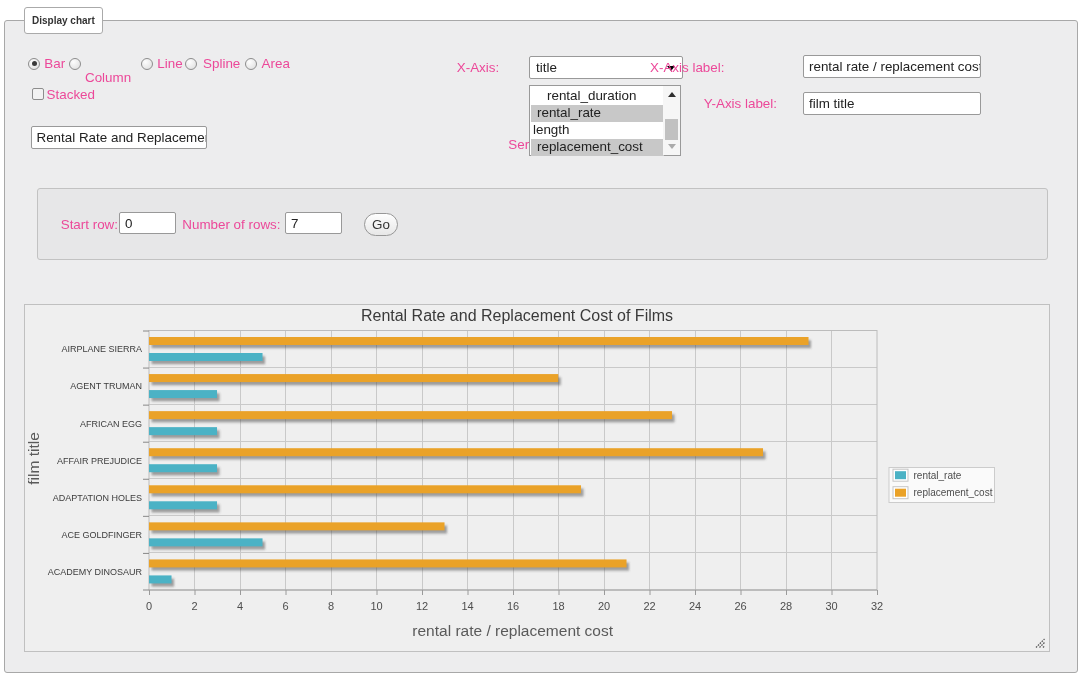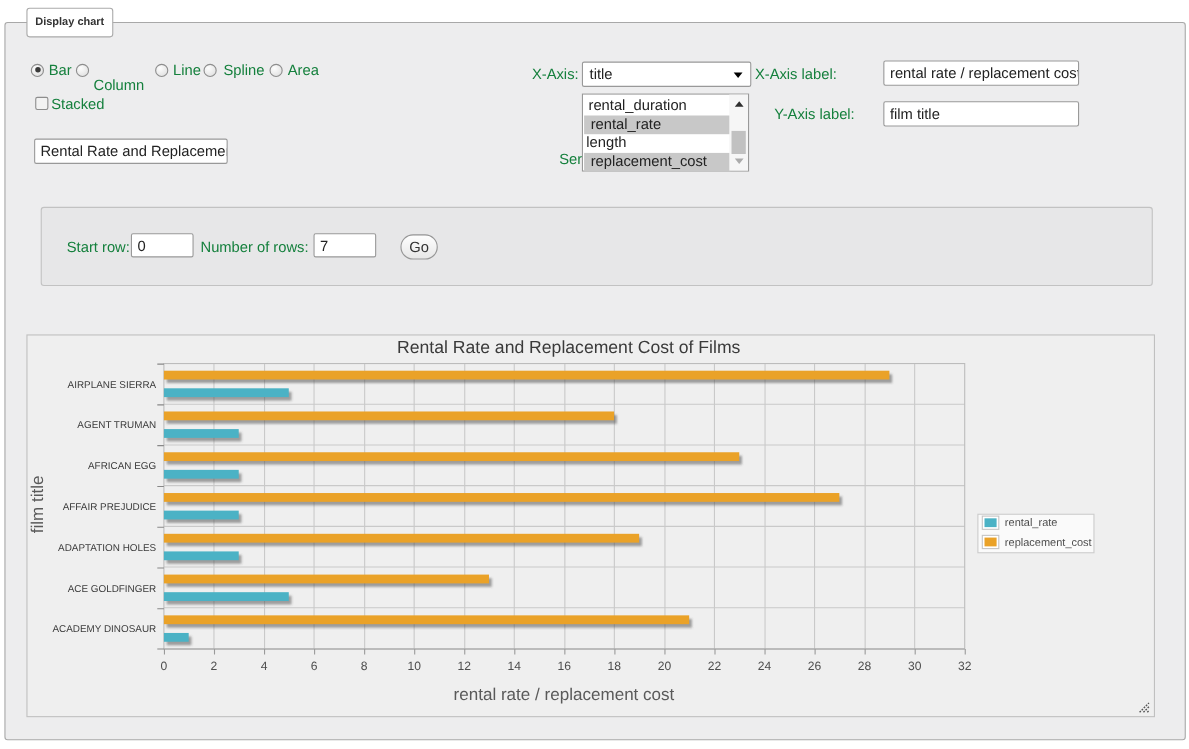--- a/index.html
+++ b/index.html
@@ -1,19 +1,19 @@
 <!DOCTYPE html>
 <html><head>
 <meta charset="utf-8">
 <style>
   * { margin:0; padding:0; box-sizing:border-box; }
   html,body { width:1081px; height:681px; background:#fff; font-family:"Liberation Sans", sans-serif; }
   .abs { position:absolute; }
   body { position:relative; overflow:hidden; }
-  .lbl { font-size:13.4px; color:#15803d; white-space:nowrap; }
+  .lbl { font-size:13.4px; color:#ec4899; white-space:nowrap; }
   input.txt { position:absolute; border:1px solid #999; border-radius:2px; background:#fff; font-family:"Liberation Sans",sans-serif; font-size:13.4px; color:#222; padding:0 0 0 5px; outline:none; }
   .radio { position:absolute; width:12px; height:12px; border:1px solid #8d8d8d; border-radius:50%; background:#edeDed; background:radial-gradient(circle at 35% 30%, #fdfdfd, #dcdcdc); }
   .radio.on::after { content:""; position:absolute; left:2.5px; top:2.5px; width:5px; height:5px; border-radius:50%; background:#3a3a3a; }
   .cb { position:absolute; width:12px; height:12px; border:1px solid #8d8d8d; border-radius:2px; background:#f2f2f2; }
 </style>
 </head>
 <body>
 
 <div class="abs" style="left:4px; top:20px; width:1074px; height:653px; border:1px solid #a8a8a8; border-radius:3px; background:#ededee;"></div>
 
@@ -28,45 +28,45 @@
 <span class="radio" style="left:185.4px; top:57.5px;"></span>
 <span class="abs lbl" style="left:203.1px; top:55.5px;">Spline</span>
 <span class="radio" style="left:245px; top:57.5px;"></span>
 <span class="abs lbl" style="left:261.6px; top:55.5px;">Area</span>
 
 <span class="cb" style="left:32px; top:88px;"></span>
 <span class="abs lbl" style="left:46.6px; top:87px;">Stacked</span>
 
 <input class="txt" style="left: 30.5px; top: 125.5px; width: 176px; height: 23px;" value="Rental Rate and Replacement Cost of Films">
 
-<div class="abs lbl" style="left:430px; top:59.5px; width:96px; text-align:right;">X-Axis:</div>
+<div class="abs lbl" style="left:430px; top:59.5px; width:96px; text-align:center;">X-Axis:</div>
 <div class="abs" style="left:529px; top:56px; width:154px; height:23px; background:#fff; border:1px solid #999; border-radius:2px;">
   <span style="position:absolute; left:6px; top:3px; font-size:13.4px; color:#222;">title</span>
   <span style="position:absolute; right:7px; top:9px; width:0; height:0; border-left:4.5px solid transparent; border-right:4.5px solid transparent; border-top:5px solid #000;"></span>
 </div>
 
 <div class="abs lbl" style="left:454px; top:137px; width:96px; text-align:right;">Series:</div>
 <div class="abs" style="left:529px; top:85px; width:152px; height:71px; background:#fff; border:1px solid #999;">
-  <div style="position:absolute; left:1px; top:1.5px; width:133px; height:17px; font-size:13.4px; color:#222; padding-left:4px;">rental_duration</div>
+  <div style="position:absolute; left:1px; top:1.5px; width:133px; height:17px; font-size:13.4px; color:#222; padding-left:16px;">rental_duration</div>
   <div style="position:absolute; left:1px; top:18.5px; width:133px; height:17px; font-size:13.4px; color:#222; padding-left:6px; background:#c8c8c8;">rental_rate</div>
   <div style="position:absolute; left:1px; top:35.5px; width:133px; height:17px; font-size:13.4px; color:#222; padding-left:2px;">length</div>
   <div style="position:absolute; left:1px; top:52.5px; width:133px; height:17px; font-size:13.4px; color:#222; padding-left:6px; background:#c8c8c8;">replacement_cost</div>
 
   <div style="position:absolute; right:0; top:0; width:17px; height:69px; background:#f6f6f6;">
     <div style="position:absolute; left:0; top:0; width:17px; height:17px;">
         <span style="position:absolute; left:4.5px; top:6px; width:0; height:0; border-left:4px solid transparent; border-right:4px solid transparent; border-bottom:5px solid #2f2f2f;"></span>
       </div>
     <div style="position:absolute; left:2px; top:33px; width:13px; height:21px; background:#c1c1c1;"></div>
     <div style="position:absolute; left:0; bottom:0; width:17px; height:17px;">
         <span style="position:absolute; left:4.5px; top:6px; width:0; height:0; border-left:4px solid transparent; border-right:4px solid transparent; border-top:5px solid #ababab;"></span>
       </div>
   </div>
 </div>
 
-<div class="abs lbl" style="left:650px; top:59.5px; width:147px; text-align:center;">X-Axis label:</div>
+<div class="abs lbl" style="left:650px; top:59.5px; width:147px; text-align:left;">X-Axis label:</div>
 <input class="txt" style="left: 803px; top: 55px; width: 178px; height: 23px;" value="rental rate / replacement cost">
 <div class="abs lbl" style="left:630px; top:95.5px; width:147px; text-align:right;">Y-Axis label:</div>
 <input class="txt" style="left: 803px; top: 91.5px; width: 178px; height: 23px;" value="film title">
 
 <div class="abs" style="left:37px; top:188px; width:1011px; height:72px; background:#e7e7e8; border:1px solid #c2c2c2; border-radius:3px;"></div>
 <div class="abs lbl" style="left:48px; top:217px; width:70px; text-align:right;">Start row:</div>
 <input class="txt" style="left: 119px; top: 212px; width: 57px; height: 22px; padding-left: 5px;" value="0">
 <div class="abs lbl" style="left:150px; top:217px; width:130.5px; text-align:right;">Number of rows:</div>
 <input class="txt" style="left: 285px; top: 212px; width: 57px; height: 22px; padding-left: 5px;" value="7">
 <div class="abs" style="left:364px; top:213px; width:34px; height:23px; border:1px solid #979797; border-radius:12px; background:linear-gradient(#fefefe,#e7e7e7); font-size:13.4px; color:#333; text-align:center; line-height:21px;">Go</div>

